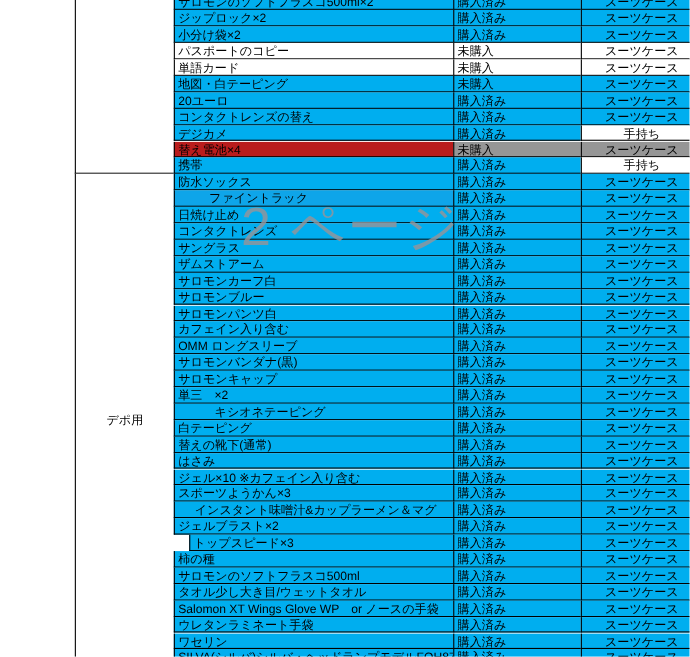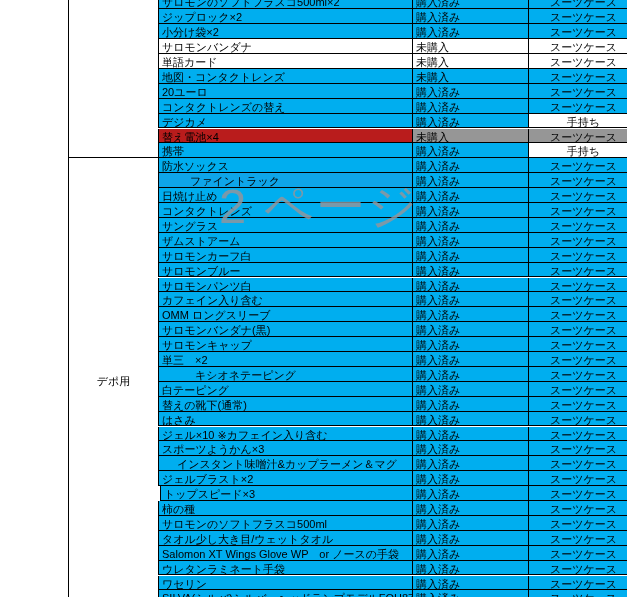--- a/index.html
+++ b/index.html
@@ -53,27 +53,27 @@
       <div class="cat first" style="left: 68px; top: -5.6px; width: 90px; height: 163.9px;"></div>
       <div class="cell item" style="left: 158px; top: -5.6px; width: 254px; height: 14.9px; background: rgb(0, 174, 239);">サロモンのソフトフラスコ500ml×2</div>
       <div class="cell status" style="left: 412px; top: -5.6px; width: 116px; height: 14.9px; background: rgb(0, 174, 239);">購入済み</div>
       <div class="cell loc" style="left: 528px; top: -5.6px; width: 110px; height: 14.9px; background: rgb(0, 174, 239);">スーツケース</div>
       <div class="cell item" style="left: 158px; top: 9.3px; width: 254px; height: 14.9px; background: rgb(0, 174, 239);">ジップロック×2</div>
       <div class="cell status" style="left: 412px; top: 9.3px; width: 116px; height: 14.9px; background: rgb(0, 174, 239);">購入済み</div>
       <div class="cell loc" style="left: 528px; top: 9.3px; width: 110px; height: 14.9px; background: rgb(0, 174, 239);">スーツケース</div>
       <div class="cell item" style="left: 158px; top: 24.2px; width: 254px; height: 14.9px; background: rgb(0, 174, 239);">小分け袋×2</div>
       <div class="cell status" style="left: 412px; top: 24.2px; width: 116px; height: 14.9px; background: rgb(0, 174, 239);">購入済み</div>
       <div class="cell loc" style="left: 528px; top: 24.2px; width: 110px; height: 14.9px; background: rgb(0, 174, 239);">スーツケース</div>
-      <div class="cell item" style="left: 158px; top: 39.1px; width: 254px; height: 14.9px; background: rgb(255, 255, 255);">サロモンバンダナ</div>
+      <div class="cell item" style="left: 158px; top: 39.1px; width: 254px; height: 14.9px; background: rgb(255, 255, 255);">パスポートのコピー</div>
       <div class="cell status" style="left: 412px; top: 39.1px; width: 116px; height: 14.9px; background: rgb(255, 255, 255);">未購入</div>
       <div class="cell loc" style="left: 528px; top: 39.1px; width: 110px; height: 14.9px; background: rgb(255, 255, 255);">スーツケース</div>
       <div class="cell item" style="left: 158px; top: 54px; width: 254px; height: 14.9px; background: rgb(255, 255, 255);">単語カード</div>
       <div class="cell status" style="left: 412px; top: 54px; width: 116px; height: 14.9px; background: rgb(255, 255, 255);">未購入</div>
       <div class="cell loc" style="left: 528px; top: 54px; width: 110px; height: 14.9px; background: rgb(255, 255, 255);">スーツケース</div>
-      <div class="cell item" style="left: 158px; top: 68.9px; width: 254px; height: 14.9px; background: rgb(0, 174, 239);">地図・コンタクトレンズ</div>
+      <div class="cell item" style="left: 158px; top: 68.9px; width: 254px; height: 14.9px; background: rgb(0, 174, 239);">地図・白テーピング</div>
       <div class="cell status" style="left: 412px; top: 68.9px; width: 116px; height: 14.9px; background: rgb(0, 174, 239);">未購入</div>
       <div class="cell loc" style="left: 528px; top: 68.9px; width: 110px; height: 14.9px; background: rgb(0, 174, 239);">スーツケース</div>
       <div class="cell item" style="left: 158px; top: 83.8px; width: 254px; height: 14.9px; background: rgb(0, 174, 239);">20ユーロ</div>
       <div class="cell status" style="left: 412px; top: 83.8px; width: 116px; height: 14.9px; background: rgb(0, 174, 239);">購入済み</div>
       <div class="cell loc" style="left: 528px; top: 83.8px; width: 110px; height: 14.9px; background: rgb(0, 174, 239);">スーツケース</div>
       <div class="cell item" style="left: 158px; top: 98.7px; width: 254px; height: 14.9px; background: rgb(0, 174, 239);">コンタクトレンズの替え</div>
       <div class="cell status" style="left: 412px; top: 98.7px; width: 116px; height: 14.9px; background: rgb(0, 174, 239);">購入済み</div>
       <div class="cell loc" style="left: 528px; top: 98.7px; width: 110px; height: 14.9px; background: rgb(0, 174, 239);">スーツケース</div>
       <div class="cell item" style="left: 158px; top: 113.6px; width: 254px; height: 14.9px; background: rgb(0, 174, 239);">デジカメ</div>
       <div class="cell status" style="left: 412px; top: 113.6px; width: 116px; height: 14.9px; background: rgb(0, 174, 239);">購入済み</div>
@@ -144,21 +144,21 @@
       <div class="cell loc" style="left: 528px; top: 426.5px; width: 110px; height: 14.9px; background: rgb(0, 174, 239);">スーツケース</div>
       <div class="cell item" style="left: 158px; top: 441.4px; width: 254px; height: 14.9px; background: rgb(0, 174, 239);">スポーツようかん×3</div>
       <div class="cell status" style="left: 412px; top: 441.4px; width: 116px; height: 14.9px; background: rgb(0, 174, 239);">購入済み</div>
       <div class="cell loc" style="left: 528px; top: 441.4px; width: 110px; height: 14.9px; background: rgb(0, 174, 239);">スーツケース</div>
       <div class="cell item" style="left: 158px; top: 456.3px; width: 254px; height: 14.9px; background: rgb(0, 174, 239); text-align: center;">インスタント味噌汁&amp;カップラーメン＆マグ</div>
       <div class="cell status" style="left: 412px; top: 456.3px; width: 116px; height: 14.9px; background: rgb(0, 174, 239);">購入済み</div>
       <div class="cell loc" style="left: 528px; top: 456.3px; width: 110px; height: 14.9px; background: rgb(0, 174, 239);">スーツケース</div>
       <div class="cell item" style="left: 158px; top: 471.2px; width: 254px; height: 14.9px; background: rgb(0, 174, 239);">ジェルブラスト×2</div>
       <div class="cell status" style="left: 412px; top: 471.2px; width: 116px; height: 14.9px; background: rgb(0, 174, 239);">購入済み</div>
       <div class="cell loc" style="left: 528px; top: 471.2px; width: 110px; height: 14.9px; background: rgb(0, 174, 239);">スーツケース</div>
-      <div class="cell item" style="left: 160px; top: 486.1px; width: 254px; height: 14.9px; background: rgb(0, 174, 239);">トップスピード×3</div>
+      <div class="cell item" style="left: 172px; top: 486.1px; width: 254px; height: 14.9px; background: rgb(0, 174, 239);">トップスピード×3</div>
       <div class="cell status" style="left: 412px; top: 486.1px; width: 116px; height: 14.9px; background: rgb(0, 174, 239);">購入済み</div>
       <div class="cell loc" style="left: 528px; top: 486.1px; width: 110px; height: 14.9px; background: rgb(0, 174, 239);">スーツケース</div>
       <div class="cell item" style="left: 158px; top: 501px; width: 254px; height: 14.9px; background: rgb(0, 174, 239);">柿の種</div>
       <div class="cell status" style="left: 412px; top: 501px; width: 116px; height: 14.9px; background: rgb(0, 174, 239);">購入済み</div>
       <div class="cell loc" style="left: 528px; top: 501px; width: 110px; height: 14.9px; background: rgb(0, 174, 239);">スーツケース</div>
       <div class="cell item" style="left: 158px; top: 515.9px; width: 254px; height: 14.9px; background: rgb(0, 174, 239);">サロモンのソフトフラスコ500ml</div>
       <div class="cell status" style="left: 412px; top: 515.9px; width: 116px; height: 14.9px; background: rgb(0, 174, 239);">購入済み</div>
       <div class="cell loc" style="left: 528px; top: 515.9px; width: 110px; height: 14.9px; background: rgb(0, 174, 239);">スーツケース</div>
       <div class="cell item" style="left: 158px; top: 530.8px; width: 254px; height: 14.9px; background: rgb(0, 174, 239);">タオル少し大き目/ウェットタオル</div>
       <div class="cell status" style="left: 412px; top: 530.8px; width: 116px; height: 14.9px; background: rgb(0, 174, 239);">購入済み</div>

